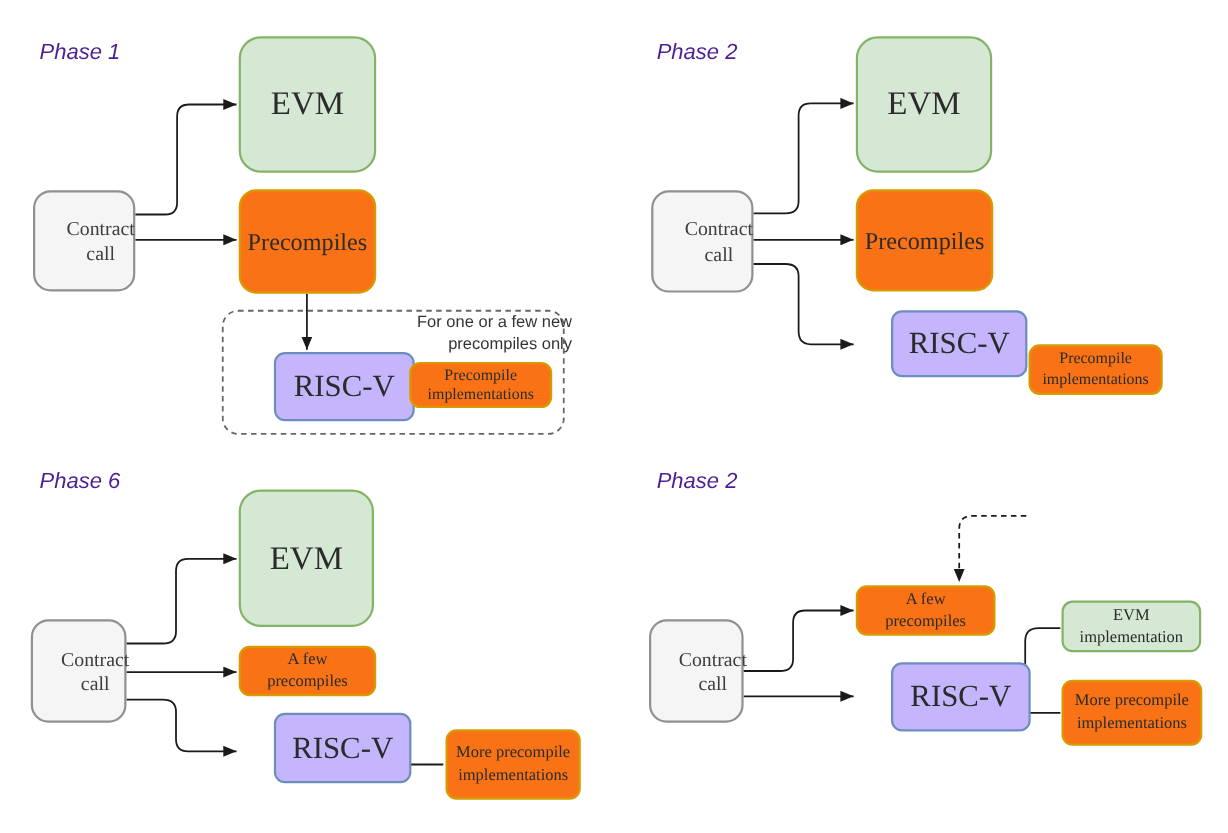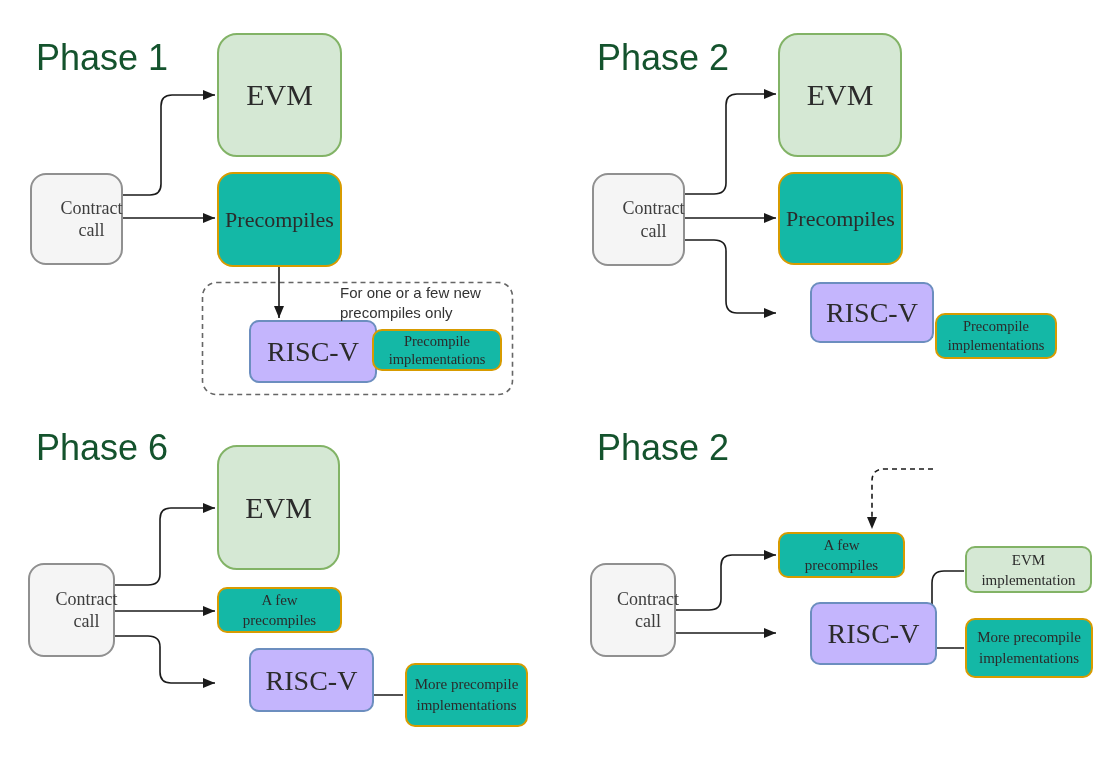--- a/index.html
+++ b/index.html
@@ -9,27 +9,27 @@
   }
   #connectors{position:absolute;left:0;top:0;width:1116px;height:757px;pointer-events:none;}
   .node{
     position:absolute;box-sizing:border-box;
     display:flex;align-items:center;justify-content:center;
     text-align:center;white-space:pre-line;
     border:2px solid #000;color:#2b2b2b;line-height:1.25;font-family:Liberation Serif, serif;
   }
   .gray  {background:#f5f5f5;border-color:#909090;color:#3d3d3d;padding-left:30px;}
   .green {background:#d5e8d4;border-color:#82b366;}
-  .orange{background:#14b8a6;border-color:#d79b00;}
+  .orange{background:#f97316;border-color:#d79b00;}
   .blue  {background:#c4b5fd;border-color:#6c8ebf;margin-left:32px;}
   .phase-title{
-    position:absolute;font-size:36px;color:#14532d;white-space:nowrap;
+    position:absolute;font-size:20px;color:#4c1d95;white-space:nowrap;font-style:italic;
   }
   .note{
-    position:absolute;text-align:left;white-space:pre-line;color:#333333;
+    position:absolute;text-align:right;white-space:pre-line;color:#333333;
   }
 </style>
 </head>
 <body>
 
 <div id="canvas">
 
   <svg id="connectors" width="1116" height="757" viewBox="0 0 1116 757" xmlns="http://www.w3.org/2000/svg">
     <defs>
       <marker id="ah" viewBox="0 0 12 10" refX="12" refY="5" markerWidth="12" markerHeight="10" orient="auto" markerUnits="userSpaceOnUse">

